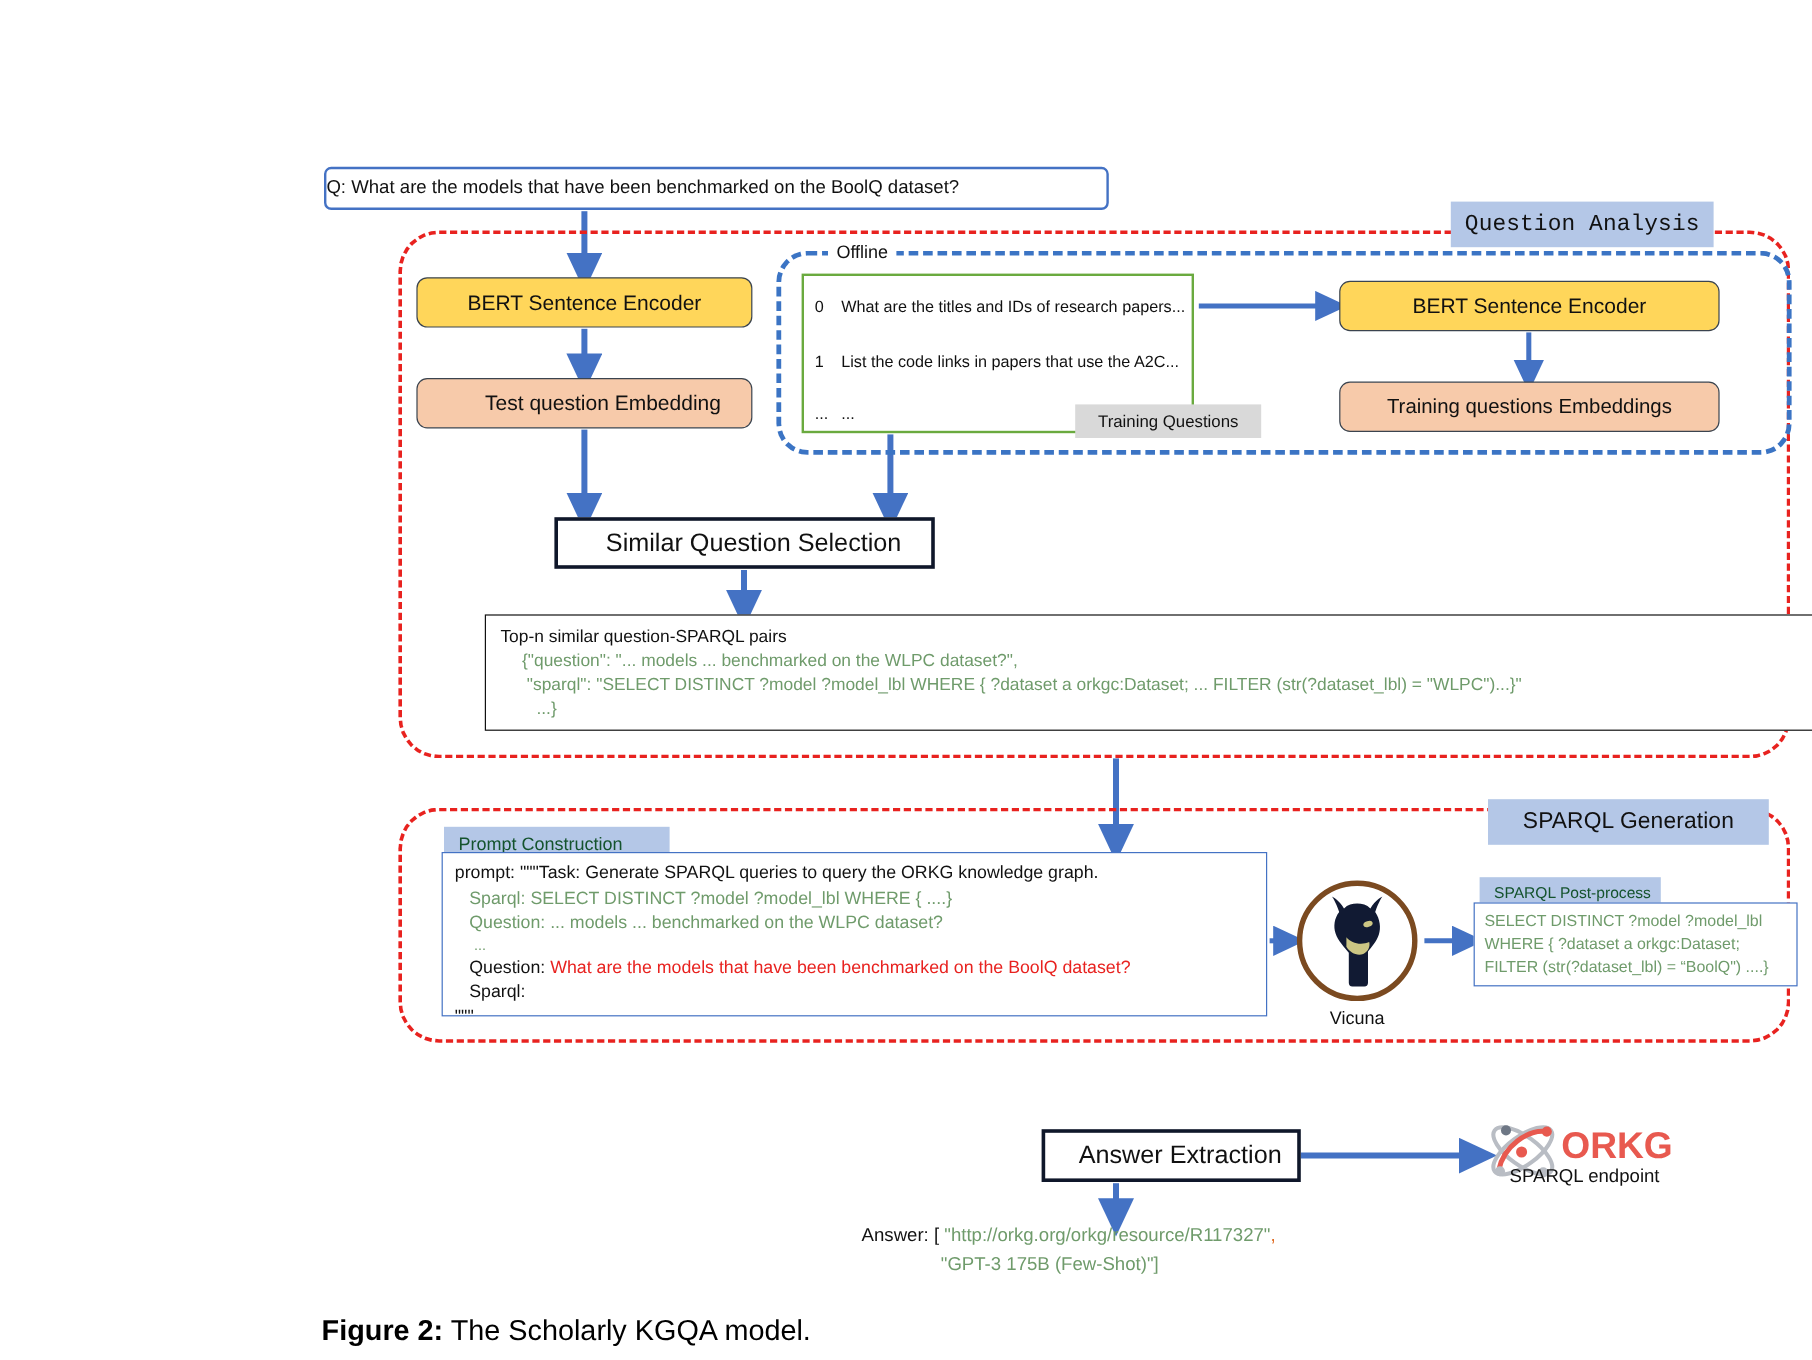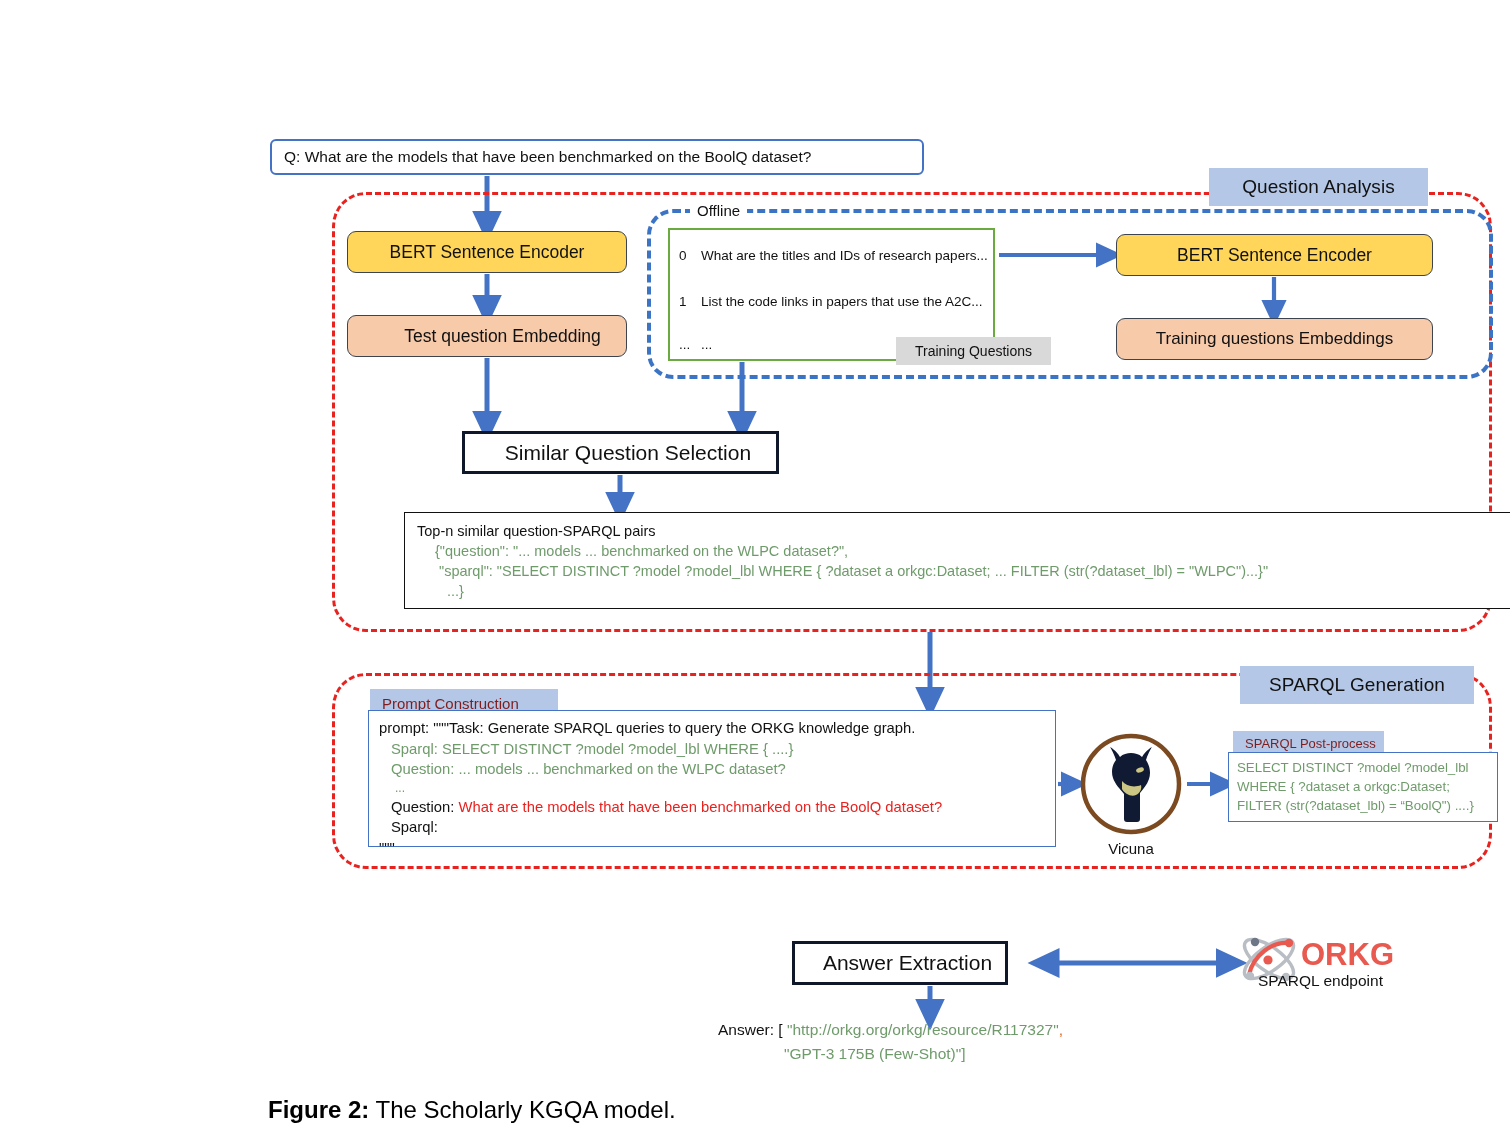--- a/index.html
+++ b/index.html
@@ -5,21 +5,21 @@
   html,body{margin:0;padding:0;background:#ffffff;}
   body{width:1510px;height:1133px;position:relative;font-family:"Liberation Sans",sans-serif;color:#000;overflow:hidden;}
   #stage{position:absolute;left:0;top:0;width:1510px;height:1133px;}
 
   .abs{position:absolute;box-sizing:border-box;}
 
   
   .qbar{
     left:270px;top:139px;width:654px;height:36px;
     border:2px solid #4472c4;border-radius:6px;background:#fff;
-    display:flex;align-items:center;padding-left:12px;
+    display:flex;align-items:center;
     font-size:15.5px;color:#111;white-space:nowrap;
   }
 
   
   .red-dash{
     border:3px dashed #e8221f;border-radius:34px;background:transparent;
   }
   #stage-qa{left:332px;top:192px;width:1160px;height:440px;}
   #stage-sg{left:332px;top:673px;width:1160px;height:196px;}
 
@@ -31,25 +31,25 @@
   #offline-label{
     left:690px;top:203px;font-size:15px;color:#111;background:#fff;
     padding:0 7px;line-height:16px;
   }
 
   
   .chip{
     background:#b4c7e7;color:#111;display:flex;align-items:center;
     justify-content:center;font-size:19px;letter-spacing:.1px;
   }
-  #chip-qa{left:1209px;top:168px;width:219px;height:38px;}
+  #chip-qa{left:1209px;top:168px;width:219px;height:38px;font-family:Liberation Mono, monospace;}
   #chip-sg{left:1240px;top:666px;width:234px;height:38px;}
 
   .chip-sm{
-    background:#b4c7e7;color:#7f1d1d;display:flex;align-items:center;
+    background:#b4c7e7;color:#14532d;display:flex;align-items:center;
     padding-left:12px;font-size:15px;
   }
   #chip-prompt{left:370px;top:689px;width:188px;height:28px;}
   #chip-post{left:1233px;top:731px;width:151px;height:25px;font-size:13px;}
 
   
   .node{
     border:1.6px solid #3b444f;border-radius:9px;
     display:flex;align-items:center;justify-content:center;
     font-size:17.5px;color:#111;text-align:center;
@@ -61,21 +61,21 @@
   #n-bert-r{left:1116px;top:234px;width:317px;height:42px;}
   #n-emb-r {left:1116px;top:318px;width:317px;height:42px;font-size:17px;}
 
   
   .boxblue{
     border:3px solid #0f172a;background:#fff;
     display:flex;align-items:center;justify-content:center;
     font-size:21px;color:#111;padding-left:15px;
   }
   #n-sqs{left:462px;top:431px;width:317px;height:43px;}
-  #n-ans{left:792px;top:941px;width:216px;height:44px;}
+  #n-ans{left:868px;top:941px;width:216px;height:44px;}
 
   
   #tq-box{
     left:668px;top:228px;width:327px;height:133px;
     border:2px solid #6aaa3f;background:#fff;
   }
   #tq-box .row{
     position:absolute;display:flex;font-size:13.5px;color:#111;white-space:nowrap;
   }
   #tq-box .idx{width:31px;padding-left:9px;box-sizing:border-box;}

